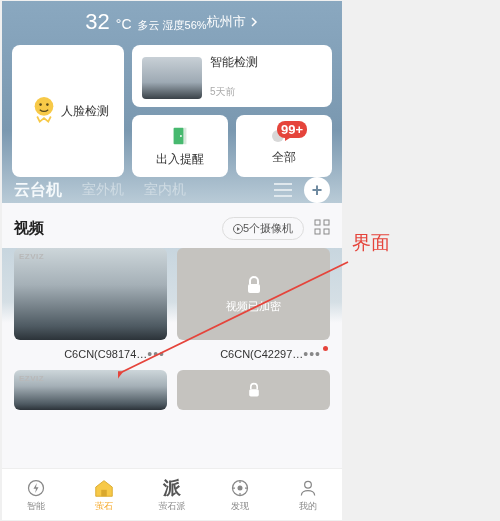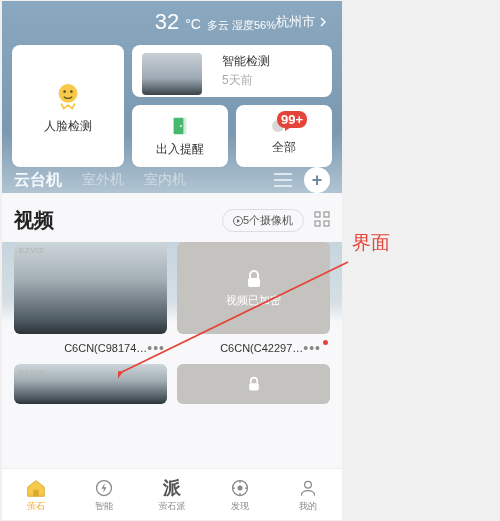--- a/index.html
+++ b/index.html
@@ -1,47 +1,47 @@
 <!DOCTYPE html>
 <html><head>
 <meta charset="utf-8">
 <style>
   *{box-sizing:border-box;margin:0;padding:0;font-family:-apple-system,"PingFang SC",sans-serif}
   body{background:#f0f0f0;width:500px;height:521px;position:relative;overflow:hidden}
   .phone{width:340px;height:519px;position:absolute;left:2px;top:1px;background:linear-gradient(180deg,#8aa8c0 0%,#7a98b0 25%,#becfda 40%,#d5dfe5 58%,#f8f8fa 62%);overflow:hidden}
-  .status-bar{padding:8px 14px 4px;display:flex;justify-content:flex-end;align-items:center;color:#fff}
+  .status-bar{padding:8px 14px 4px;display:flex;justify-content:center;align-items:center;color:#fff}
   .temp-row{display:flex;align-items:baseline;gap:6px}
   .temp{font-size:22px;font-weight:500}
   .unit{font-size:14px}
   .weather{font-size:11px}
   .city-btn{display:flex;align-items:center;gap:3px;font-size:13px;color:#fff}
   .city-btn svg{width:10px;height:10px}
   .cards-row{display:flex;gap:8px;padding:0 10px;margin-top:6px}
-  .card{background:#fff;border-radius:8px;flex:1;display:flex;flex-direction:column;align-items:center;justify-content:center;padding:8px 6px;min-height:78px}
+  .card{background:#fff;border-radius:8px;flex:1;display:flex;flex-direction:row;align-items:center;justify-content:center;padding:8px 6px;min-height:78px}
   .card.face{min-height:120px}
   .face-icon{width:34px;height:34px;margin-bottom:6px}
   .card-title{font-size:12px;color:#333}
-  .card-sub{font-size:12px;color:#aaa;margin-top:2px}
+  .card-sub{font-size:10px;color:#aaa;margin-top:14px}
   .right-col{flex:2;display:flex;flex-direction:column;gap:8px}
-  .smart-card{background:#fff;border-radius:8px;display:flex;align-items:flex-start;gap:20px;padding:8px 10px;height:52px}
+  .smart-card{background:#fff;border-radius:8px;display:flex;align-items:flex-end;gap:8px;padding:8px 10px;height:62px}
   .smart-thumb{width:60px;height:42px;background:linear-gradient(180deg,#c8d0d6 0%,#9eaab4 60%,#3a4248 100%);border-radius:4px}
   .smart-txt{display:flex;flex-direction:column}
   .row2{display:flex;gap:8px}
   .pill-card{background:#fff;border-radius:8px;flex:1;display:flex;flex-direction:column;align-items:center;justify-content:center;height:62px;position:relative}
   .door-icon svg{width:22px;height:22px}
   .all-icon{position:relative}
   .badge{position:absolute;top:-6px;right:-10px;background:#e5443b;color:#fff;font-size:13px;border-radius:8px;padding:1px 4px;font-weight:600}
   .tabs-row{display:flex;align-items:center;padding:0 12px;gap:20px;color:#e6eef3}
   .tab{font-size:14px;color:#cfdbe3}
   .tab.active{font-size:16px;font-weight:600;color:#f5f9fb}
   .tabs-right{margin-left:auto;display:flex;align-items:center;gap:12px}
   .menu-icon,.add-btn{display:flex;align-items:center;justify-content:center}
   .add-btn{width:26px;height:26px;border-radius:50%;background:#fff;color:#6f8aa0;font-size:18px;font-weight:600}
   .section-hdr{display:flex;align-items:center;padding:14px 12px 8px;background:#f8f8fa}
-  .section-title{font-size:20px;font-weight:600;color:#222}
+  .section-title{font-size:15px;font-weight:600;color:#222}
   .hdr-right{margin-left:auto;display:flex;align-items:center;gap:10px}
   .cam-pill{display:flex;align-items:center;gap:0;border:1px solid #ddd;border-radius:14px;padding:3px 10px;font-size:11px;color:#555}
   .grid-icon svg{width:16px;height:16px}
   .video-grid{display:flex;gap:10px;padding:0 12px}
   .vtile{flex:1;display:flex;flex-direction:column}
   .vthumb{position:relative;width:100%;height:92px;border-radius:6px;overflow:hidden;background:#bbb}
   .vthumb.live{background:linear-gradient(180deg,#cdd6da 0%,#a5b0b7 40%,#4e5a62 85%,#2c3339 100%)}
   .vthumb.locked{background:#c5c3bf;display:flex;flex-direction:column;align-items:center;justify-content:center;color:#fff}
   .lock-t{font-size:11px;margin-top:4px}
   .brand{position:absolute;left:5px;top:4px;font-size:8px;color:#b8b8b8;font-weight:700;letter-spacing:0.5px}
@@ -192,37 +192,37 @@
       <div class="vthumb locked half">
         <svg width="16" height="16" viewBox="0 0 20 20">
             <rect x="4" y="9" width="12" height="9" rx="2" fill="#fff"></rect>
             <path d="M6 9V6a4 4 0 018 0v3" stroke="#fff" stroke-width="2" fill="none"></path>
           </svg>
       </div>
     </div>
   </div>
 
   <div class="bottom-nav">
+    <div class="nav-item">
+      <span class="nav-icon">
+          <svg viewBox="0 0 24 24" width="20" height="20">
+            <circle cx="12" cy="12" r="9" fill="none" stroke="#888" stroke-width="1.5"></circle>
+            <path d="M13 6l-4 7h3l-1 5 4-7h-3z" fill="#888"></path>
+          </svg>
+        </span>
+      <span class="nav-lbl">智能</span>
+    </div>
     <div class="nav-item active">
       <span class="nav-icon">
           <svg viewBox="0 0 24 24" width="22" height="22">
             <path d="M3 11l9-7 9 7v10H3z" fill="#f7c948" stroke="#d9a82e"></path>
             <rect x="9" y="14" width="6" height="7" fill="#d9a82e"></rect>
           </svg>
         </span>
       <span class="nav-lbl">萤石</span>
-    </div>
-    <div class="nav-item">
-      <span class="nav-icon">
-          <svg viewBox="0 0 24 24" width="20" height="20">
-            <circle cx="12" cy="12" r="9" fill="none" stroke="#888" stroke-width="1.5"></circle>
-            <path d="M13 6l-4 7h3l-1 5 4-7h-3z" fill="#888"></path>
-          </svg>
-        </span>
-      <span class="nav-lbl">智能</span>
     </div>
     <div class="nav-item">
       <span class="nav-icon" style="font-size:18px;color:#555;font-weight:600">派</span>
       <span class="nav-lbl">萤石派</span>
     </div>
     <div class="nav-item">
       <span class="nav-icon">
           <svg viewBox="0 0 24 24" width="20" height="20">
             <circle cx="12" cy="12" r="9" fill="none" stroke="#888" stroke-width="1.5"></circle>
             <circle cx="12" cy="12" r="3" fill="#888"></circle>

